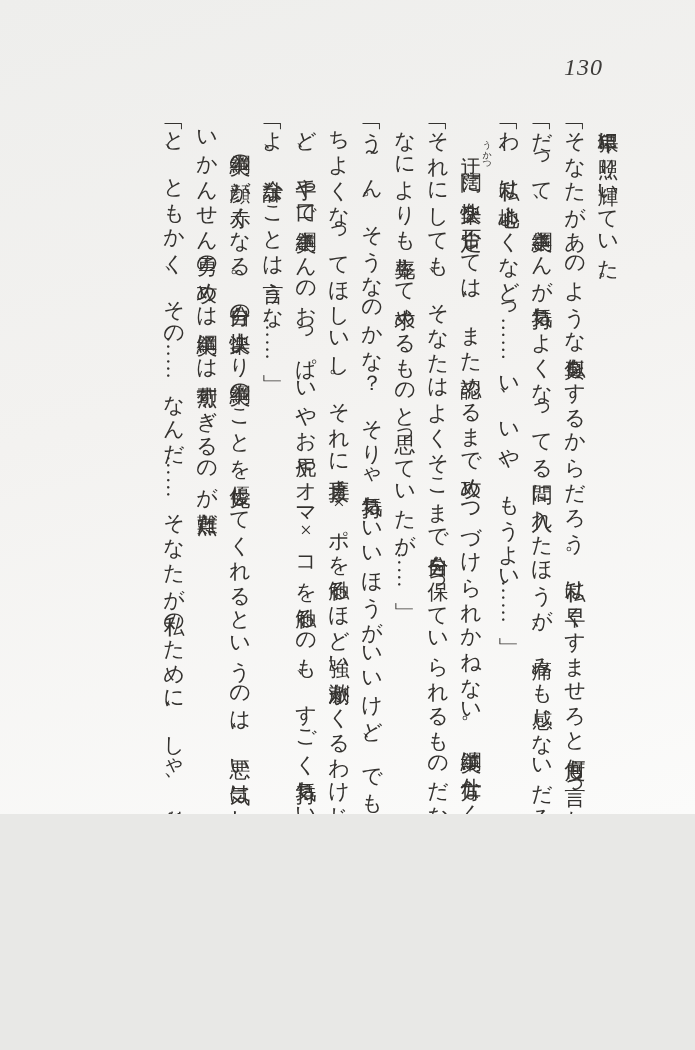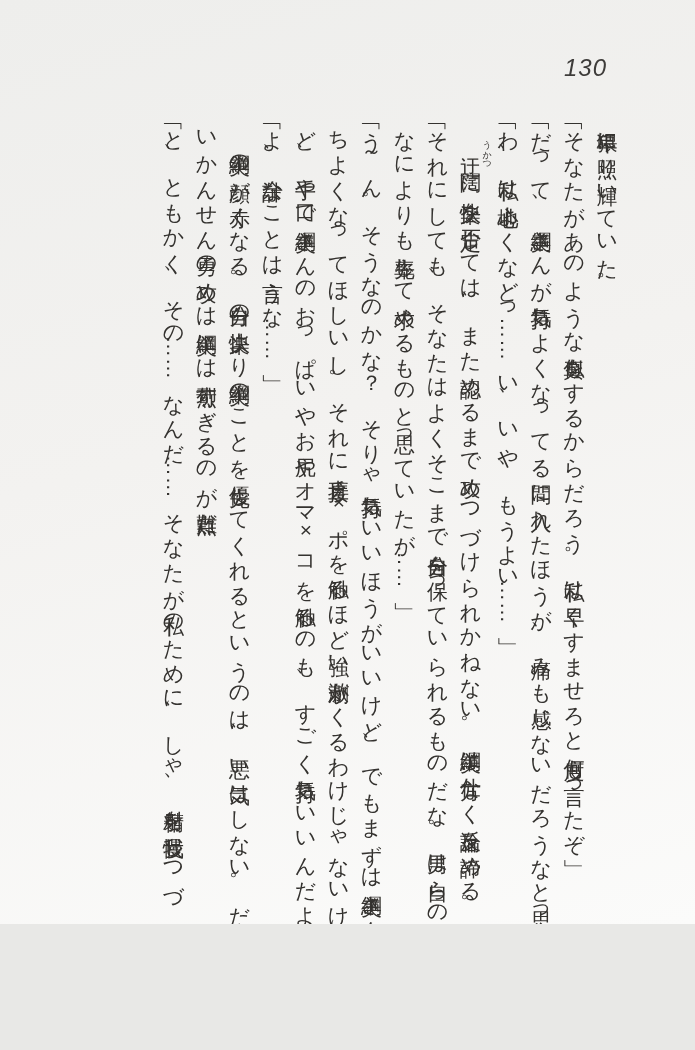--- a/index.html
+++ b/index.html
@@ -3,24 +3,24 @@
 <meta charset="utf-8">
 <style>
   html, body {
     margin: 0;
     padding: 0;
     background: #e8e8e6;
   }
   .page {
     position: relative;
     width: 695px;
-    height: 924px;
+    height: 814px;
     overflow: hidden;
     background: linear-gradient(165deg, #eeeeec 0%, #f3f2f0 45%, #fbfbfa 100%);
-    font-family: Liberation Sans, sans-serif;
+    font-family: Liberation Serif, serif;
   }
   .page-number {
     position: absolute;
     top: 54px;
     left: 564px;
     font-style: italic;
     font-size: 24px;
     letter-spacing: 1px;
   }
   .text-block {

